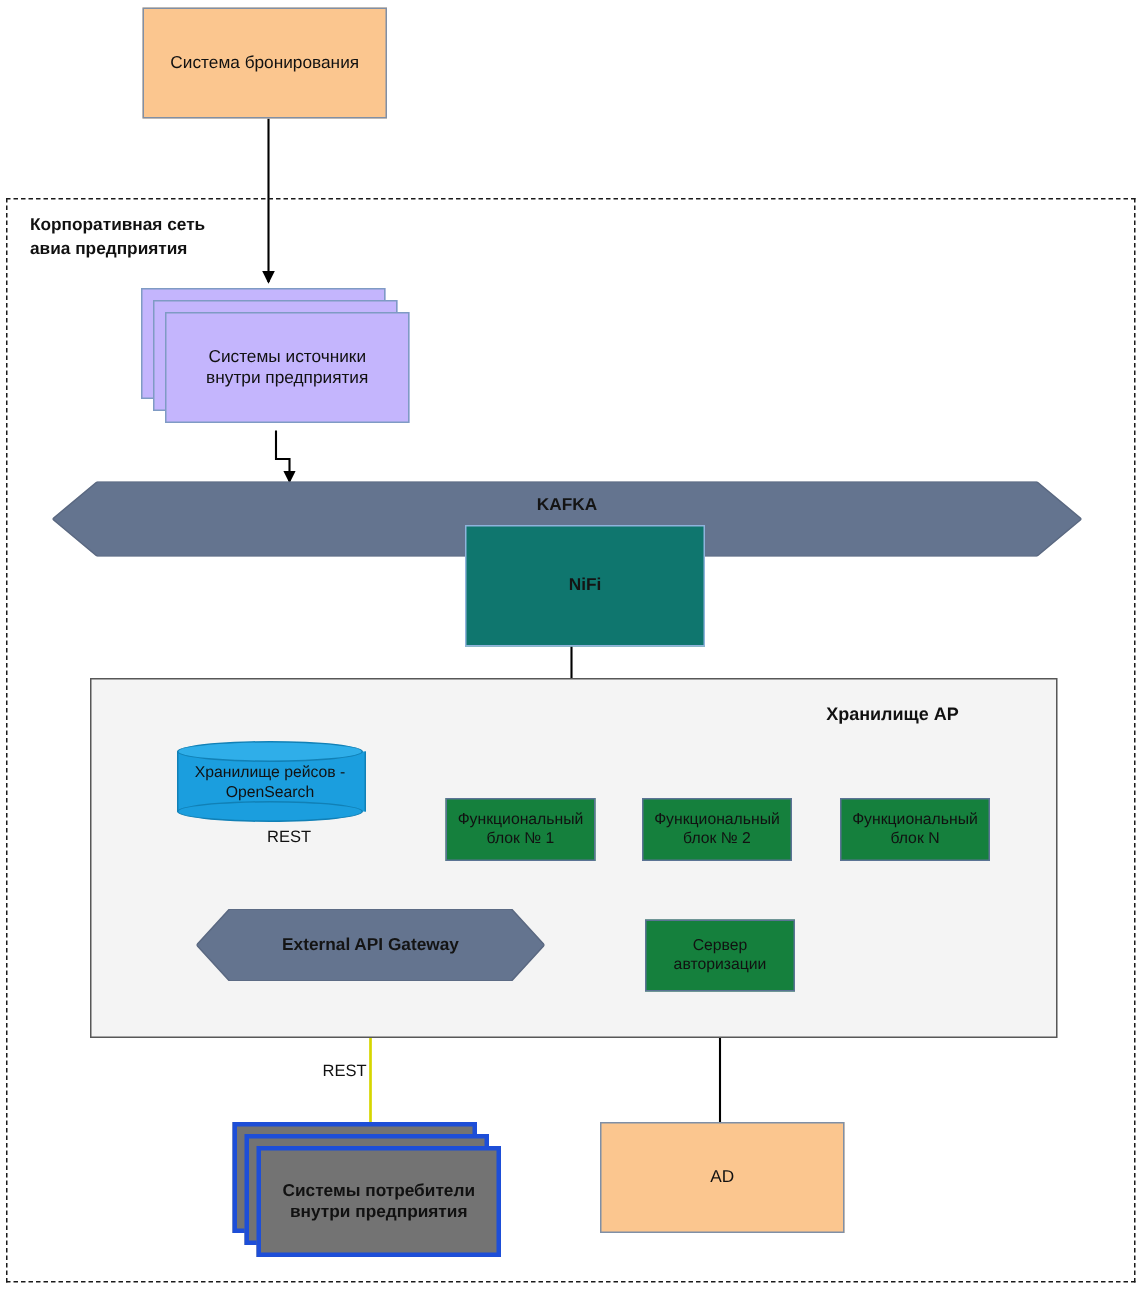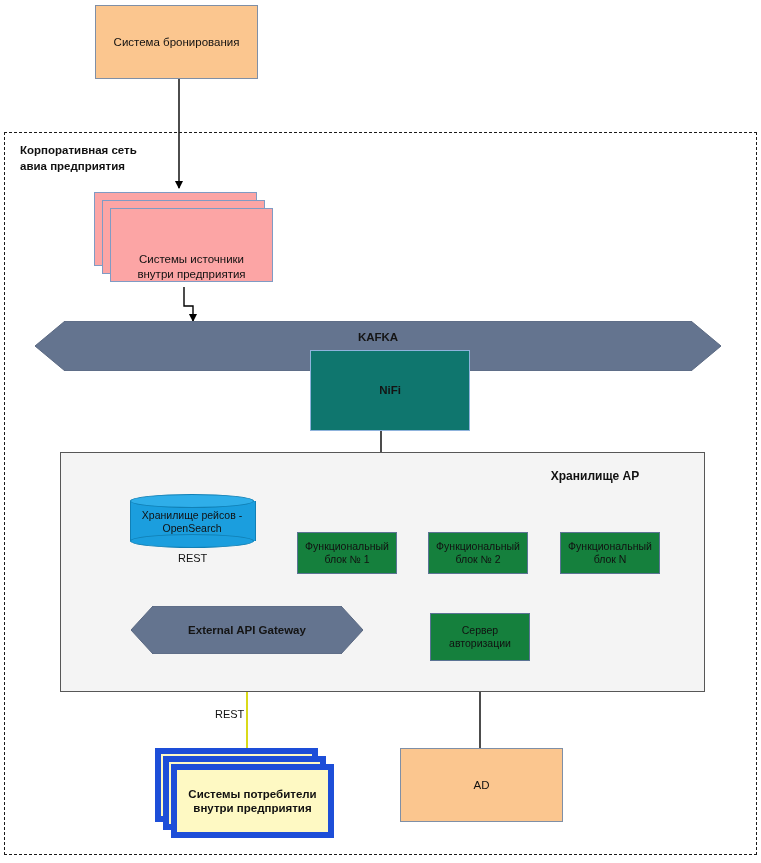--- a/index.html
+++ b/index.html
@@ -16,37 +16,37 @@
             border:1px dashed #1a1a1a;box-sizing:border-box;background:transparent;}
   .boundary-label{position:absolute;left:20px;top:143px;width:210px;
                   font-size:11.5px;font-weight:bold;color:#111;text-align:left;
                   line-height:1.35;display:block;}
 
   
   .orange{background:#FBC68F;border:1px solid #7F8FA6;font-size:11.5px;}
 
   
   .stack-layer{position:absolute;box-sizing:border-box;}
-  .blue-fill{background:#fca5a5;border:1px solid #7F9BC4;align-items:flex-end;}
-  .green-fill{background:#fef9c3;border:6px solid #1d4ed8;}
+  .blue-fill{background:#c4b5fd;border:1px solid #7F9BC4;}
+  .green-fill{background:#737373;border:3px solid #1d4ed8;}
 
   
   .slate{background:#0f766e;color:#141414;font-size:11.5px;font-weight:bold;}
 
   
   .ap-container{position:absolute;left:60px;top:452px;width:645px;height:240px;
                 background:#F4F4F4;border:1px solid #575757;box-sizing:border-box;}
   .ap-title{position:absolute;left:505px;top:469px;width:180px;font-size:12px;
             font-weight:bold;color:#111;text-align:center;}
 
   
   .fblock{background:#15803d;border:1px solid #5B7394;font-size:10.5px;}
 
   
-  .cyl{position:absolute;left:130px;top:494px;width:111px;height:54px;}
+  .cyl{position:absolute;left:118px;top:494px;width:111px;height:54px;}
   .cyl .body{position:absolute;left:0;top:7px;width:124px;height:40px;
              background:#1B9EDE;border-left:1px solid #1180b6;border-right:1px solid #1180b6;}
   .cyl .top{position:absolute;left:0;top:0;width:124px;height:14px;border-radius:50%;
             background:#2FAEE9;border:1px solid #1180b6;box-sizing:border-box;}
   .cyl .bot{position:absolute;left:0;top:40px;width:124px;height:14px;border-radius:50%;
             background:#1B9EDE;border:1px solid #1180b6;box-sizing:border-box;}
   .cyl .lbl{position:absolute;left:0;top:8px;width:124px;height:40px;display:flex;
             align-items:center;justify-content:center;text-align:center;
             font-size:10.5px;color:#111;line-height:1.25;z-index:3;}
 

